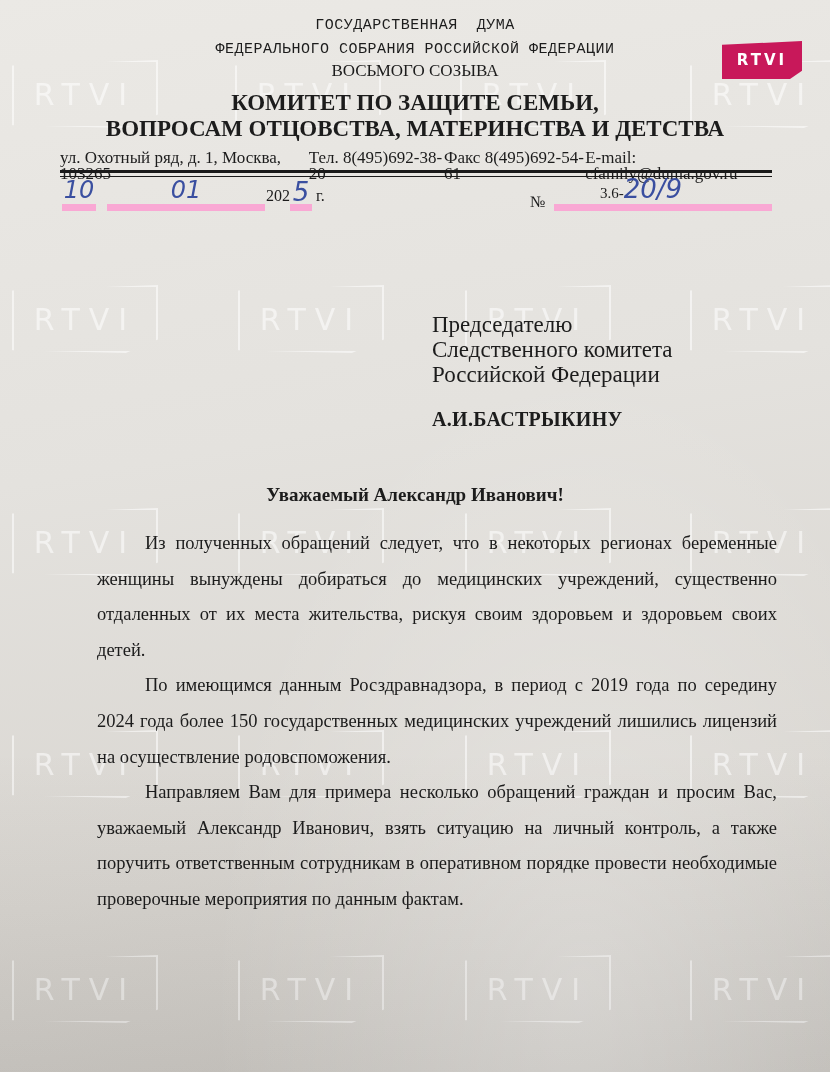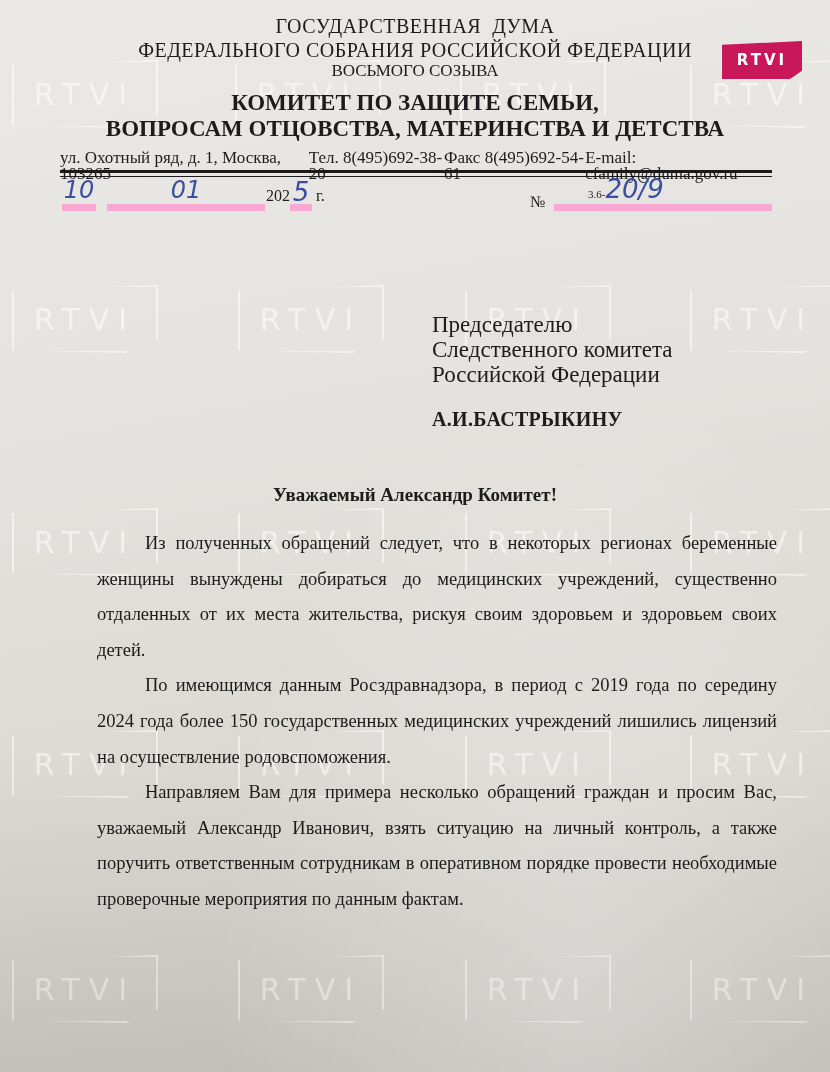--- a/index.html
+++ b/index.html
@@ -19,21 +19,21 @@
     position: absolute; width: 142px; height: 64px;
     border: 2px solid rgba(255,255,255,0.55);
     clip-path: polygon(0 8%, 100% 0, 100% 80%, 78% 100%, 0 96%);
     color: rgba(255,255,255,0.55);
     font-family: "DejaVu Sans", sans-serif; font-size: 30px; letter-spacing: 9px;
     display: flex; align-items: center; justify-content: center;
     pointer-events: none;
   }
   
   .hdr { position: absolute; left: 0; width: 830px; text-align: center; }
-  .h-duma { top: 14px; font-size: 20px; letter-spacing: 0.5px; line-height: 24px; }
+  .h-duma { top: 14px; font-size: 15px; letter-spacing: 0.5px; line-height: 24px; font-family: Liberation Mono, monospace; }
   .h-conv { top: 60px; font-size: 17px; line-height: 22px; }
   .h-comm { top: 90px; font-size: 23px; font-weight: bold; line-height: 26px; }
   .contacts {
     position: absolute; left: 60px; top: 150px; width: 712px;
     display: flex; justify-content: space-between;
     font-size: 17px; line-height: 16px;
   }
   .rule1 { position: absolute; left: 60px; width: 712px; top: 170px; height: 3px; background: #1a1a1a; }
   .rule2 { position: absolute; left: 60px; width: 712px; top: 176px; height: 1px; background: #1a1a1a; }
   .logo {
@@ -110,30 +110,30 @@
 
 <div class="date-row">
   <span class="dr-el uline hand" style="left:2px;width:34px;font-size:24px;">10</span>
   <span class="dr-el uline hand" style="left:47px;width:158px;font-size:24px;">01</span>
   <span class="dr-el" style="left:206px;">
     <span>202</span><span class="uline hand" style="display:inline-block;width:22px;font-size:26px;line-height:24px;">5</span>
     <span>г.</span>
   </span>
   <span class="dr-el" style="left:470px;">№</span>
   <span class="dr-el uline" style="left:494px;width:218px;text-align:left;">
-    <span style="margin-left:34px;font-size:11px;">3.6-</span><span class="hand" style="font-size:26px;">20/9</span>
+    <span style="margin-left:46px;font-size:15px;">3.6-</span><span class="hand" style="font-size:26px;">20/9</span>
   </span>
 </div>
 
 <div class="addr">
   <div>Председателю</div>
   <div>Следственного комитета</div>
   <div>Российской Федерации</div>
 </div>
 <div class="addr-name">А.И.БАСТРЫКИНУ</div>
 
-<div class="salute">Уважаемый Александр Комитет!</div>
+<div class="salute">Уважаемый Александр Иванович!</div>
 
 <div class="body">
   <p>Из полученных обращений следует, что в некоторых регионах беременные женщины вынуждены добираться до медицинских учреждений, существенно отдаленных от их места жительства, рискуя своим здоровьем и здоровьем своих детей.</p>
   <p>По имеющимся данным Росздравнадзора, в период с 2019 года по середину 2024 года более 150 государственных медицинских учреждений лишились лицензий на осуществление родовспоможения.</p>
   <p>Направляем Вам для примера несколько обращений граждан и просим Вас, уважаемый Александр Иванович, взять ситуацию на личный контроль, а также поручить ответственным сотрудникам в оперативном порядке провести необходимые проверочные мероприятия по данным фактам.</p>
 </div>
 
 </body></html>

